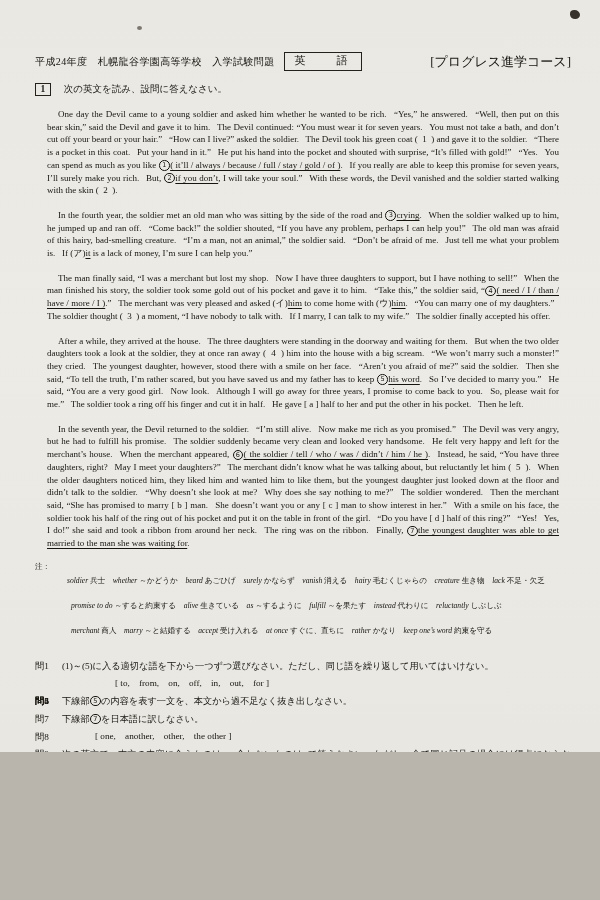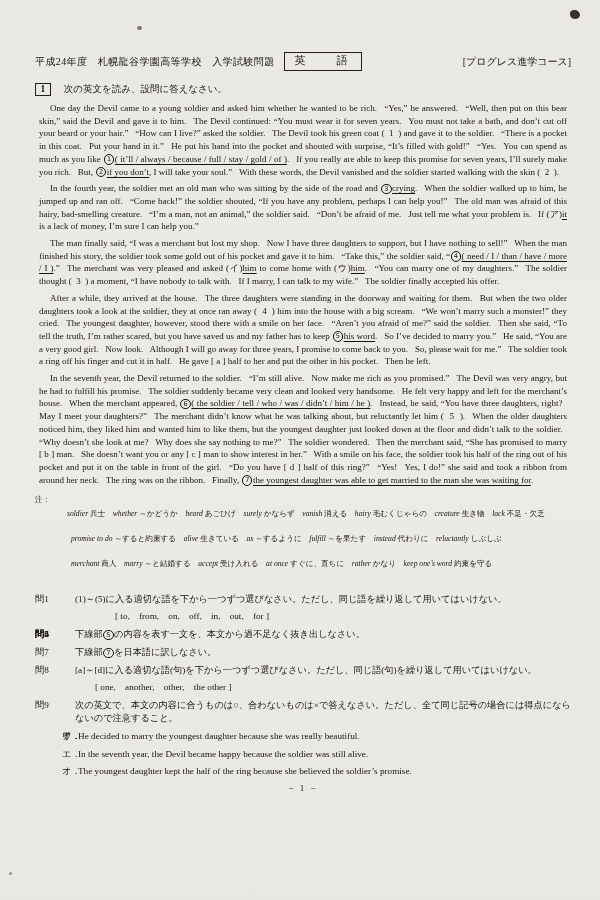--- a/index.html
+++ b/index.html
@@ -2,52 +2,52 @@
 <html><head>
 <meta charset="utf-8">
 <style>
   html,body{margin:0;padding:0;}
   body{
     width:600px;height:900px;
     background:#b9b4ac;
     font-family:"Liberation Serif","DejaVu Serif",serif;
   }
   .page{
-    position:relative;width:600px;height:900px;overflow:hidden;
+    position:relative;width:600px;height:752px;overflow:hidden;
     background:linear-gradient(180deg,#eae8e2 0%,#edebe6 45%,#e9e7e1 100%);
     color:#17150f;
   }
   .content{position:absolute;left:35px;top:0;width:536px;}
   
   .header{margin-top:52px;display:flex;align-items:center;font-size:10px;white-space:nowrap;}
   .htitle{letter-spacing:.4px;}
   .subject-box{border:1.5px solid #24211a;padding:0 10px 2px;margin-left:9px;font-size:11px;letter-spacing:3px;}
-  .course{margin-left:auto;font-size:10px;}
+  .course{margin-left:auto;font-size:13px;}
   
   .section-row{margin-top:12px;font-size:9.5px;display:flex;align-items:center;}
   .sec-num-box{border:1px solid #24211a;padding:0 4.5px 1px;margin-right:13px;font-weight:bold;font-size:9.5px;}
   
   .passage{margin-top:6px;font-size:9px;line-height:12.7px;text-align:justify;}
-  .passage p{margin:4px;text-indent:11px;}
+  .passage p{margin:12px;text-indent:11px;}
   u{text-underline-offset:1.5px;text-decoration-thickness:.8px;}
   .circ{
     display:inline-block;width:8.5px;height:8.5px;line-height:8.8px;
     border:.9px solid currentColor;border-radius:50%;text-align:center;
     font-size:6.5px;vertical-align:.6px;margin:0 .5px 0 .5px;text-indent:0;
     font-family:"DejaVu Sans",sans-serif;
   }
   
   .notes{margin-top:9px;font-size:7.6px;line-height:10.9px;display:flex;}
   .notes-label{flex:none;width:18px;}
   .notes-lines{flex:1;}
   .notes-lines .nline{margin:14px;}
   .notes-lines .nline + .nline{padding-left:4px;}
   
   .questions{margin-top:9px;font-size:9.2px;line-height:13px;}
-  .q{position:relative;padding-left:40px;margin-bottom:5px;text-align:justify;}
+  .q{position:relative;padding-left:27px;margin-bottom:5px;text-align:justify;}
   .q-label{position:absolute;left:0;top:0;}
   .choices{margin:-1px 0 5px;}
   .choices.indent-wide{padding-left:80px;}
   .choices.indent-mid{padding-left:60px;}
   .statements{margin-top:3px;}
   .st{position:relative;padding-left:43px;margin-bottom:4.6px;}
   .st-label{position:absolute;left:27px;top:0;}
   
   .page-number{text-align:center;font-size:9px;margin-top:3px;letter-spacing:2px;}
   
@@ -119,21 +119,20 @@
         <span>下線部<span class="circ">5</span>の内容を表す一文を、本文から過不足なく抜き出しなさい。</span>
       </div>
 
       <div class="q">
         <span class="q-label">問7</span>
         <span>下線部<span class="circ">7</span>を日本語に訳しなさい。</span>
       </div>
 
       <div class="q">
         <span class="q-label">問8</span>
-        <span>[a]～[d]に入る適切な語(句)を下から一つずつ選びなさい。ただし、同じ語(句)を繰り返して用いてはいけない。</span>
       </div>
       <div class="choices indent-mid">[&nbsp;one,&nbsp;&nbsp;&nbsp;&nbsp;another,&nbsp;&nbsp;&nbsp;&nbsp;other,&nbsp;&nbsp;&nbsp;&nbsp;the other&nbsp;]</div>
 
       <div class="q">
         <span class="q-label">問9</span>
         <span>次の英文で、本文の内容に合うものは○、合わないものは×で答えなさい。ただし、全て同じ記号の場合には得点にならないので注意すること。</span>
       </div>
 
       <div class="statements">
         <div class="st">

